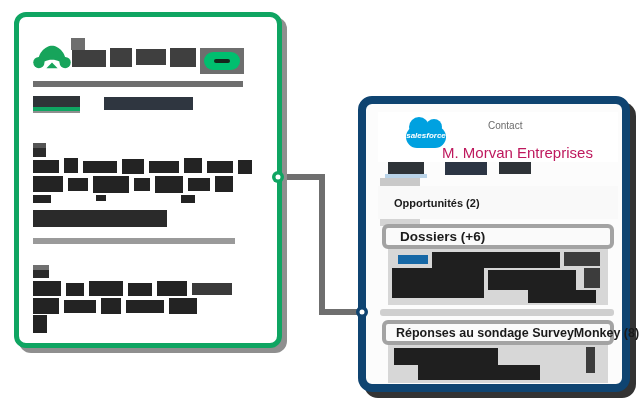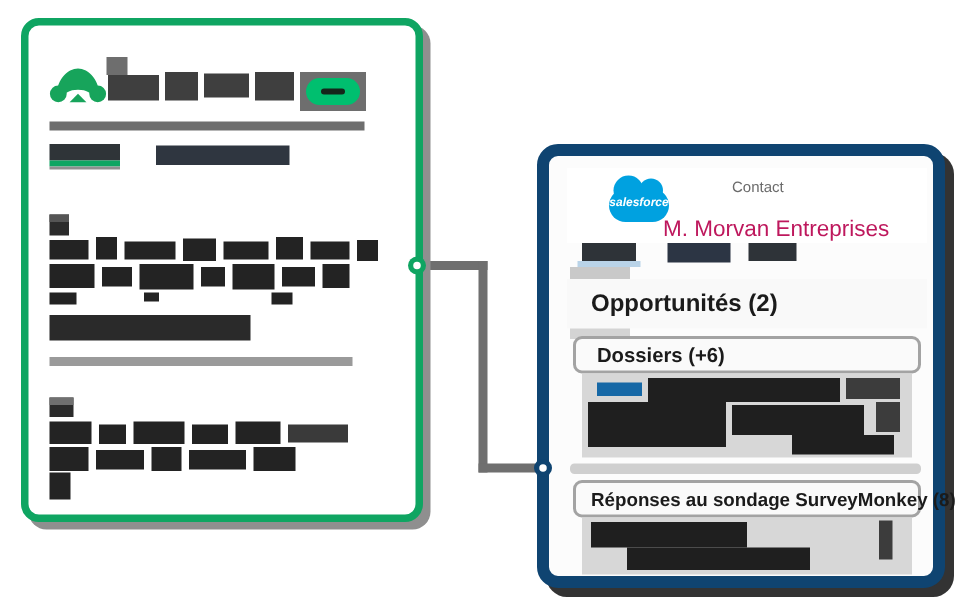--- a/index.html
+++ b/index.html
@@ -64,24 +64,24 @@
   .sf-contact-label{position:absolute;left:64px;top:8px;font-size:10px;color:#6B6B6B;margin-left:46px;}
   .sf-title{position:absolute;left:64px;top:32px;font-size:15px;font-weight:normal;color:#be185d;white-space:nowrap;}
 
   .sf-tab1{position:absolute;left:22px;top:58px;width:36px;height:12px;background:#2E3338;}
   .sf-tab1-underline{position:absolute;left:19px;top:70px;width:42px;height:4px;background:#B9D3E8;}
   .sf-tab1-base{position:absolute;left:14px;top:74px;width:40px;height:8px;background:#C9C9C9;}
   .sf-tab2{position:absolute;left:79px;top:58px;width:42px;height:13px;background:#2C3544;}
   .sf-tab3{position:absolute;left:133px;top:58px;width:32px;height:12px;background:#2E3338;}
 
   .sf-oppo{position:absolute;left:12px;top:82px;width:240px;height:33px;background:#f9f9f9;display:flex;align-items:center;}
-  .sf-oppo .t{margin-left:16px;font-size:16px;font-weight:bold;color:#1B1B1B;}
+  .sf-oppo .t{margin-left:16px;font-size:11px;font-weight:bold;color:#1B1B1B;}
   .sf-oppo-stub{position:absolute;left:14px;top:115px;width:40px;height:7px;background:#D4D4D4;}
 
-  .sf-sec-header{position:absolute;background:#fafafa;border:2px solid #a3a3a3;border-radius:6px;
+  .sf-sec-header{position:absolute;background:#fafafa;border:4px solid #a3a3a3;border-radius:6px;
     box-sizing:border-box;display:flex;align-items:center;}
   .sf-sec-header .t{margin-left:14px;font-weight:bold;color:#1B1B1B;white-space:nowrap;}
   .sf-dossiers-header{left:16px;top:120px;width:232px;height:25px;}
   .sf-dossiers-header .t{font-size:13.5px;}
   .sf-reponses-header{left:16px;top:216px;width:232px;height:25px;}
   .sf-reponses-header .t{font-size:12.5px;margin-left:10px;}
 
   .sf-panel{position:absolute;background:#D7D7D7;}
   .sf-panel-dossiers{left:22px;top:145px;width:220px;height:56px;}
   .sf-panel-reponses{left:22px;top:241px;width:220px;height:38px;}

